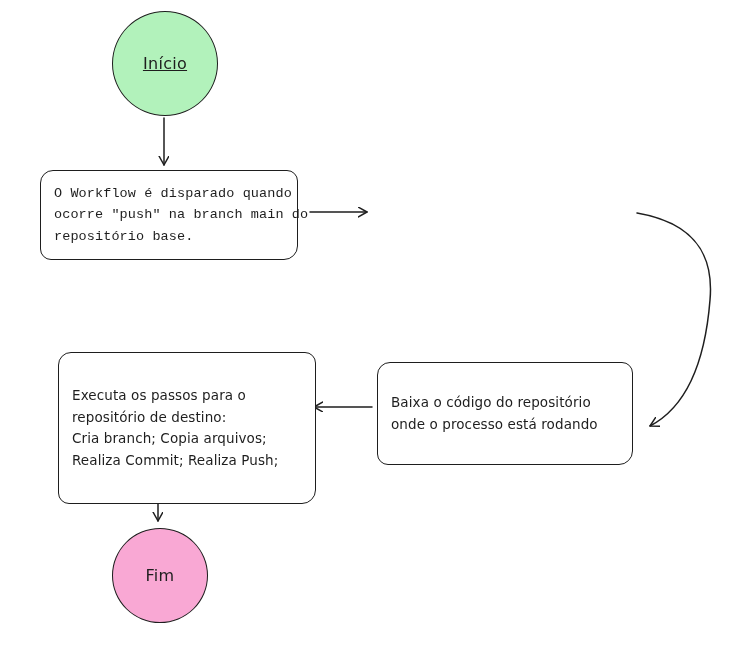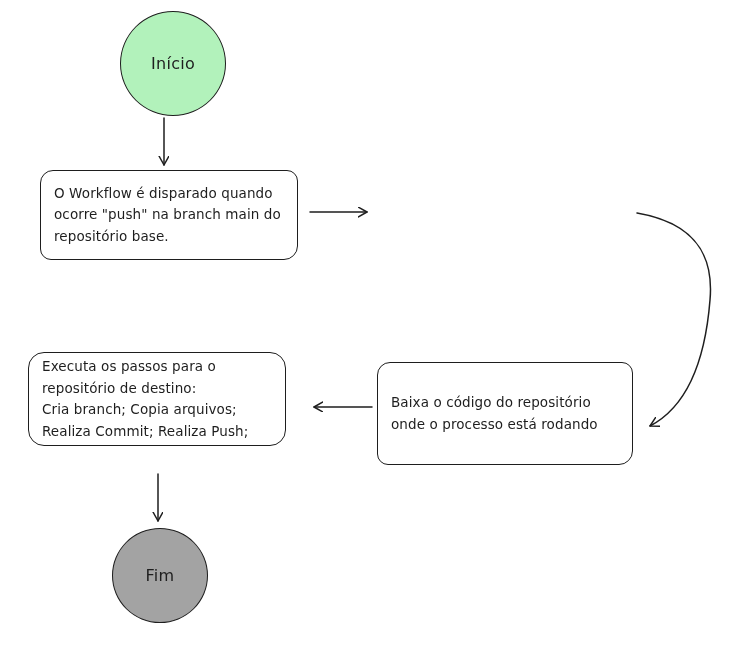--- a/index.html
+++ b/index.html
@@ -51,26 +51,26 @@
   }
   .ellipse {
     border-radius: 50%;
     justify-content: center;
     text-align: center;
   }
   .node-label {
     font-size: 16px;
     letter-spacing: 0.3px;
   }
-  #node-start   { left: 120px; top: 11px;  width: 106px; height: 105px; }
+  #node-start   { left: 112px; top: 11px;  width: 106px; height: 105px; text-decoration: underline; }
   #node-end     { left: 112px; top: 528px; width: 96px;  height: 95px;  }
-  #box-trigger     { left: 40px;  top: 170px; width: 258px; height: 90px;  }
+  #box-trigger     { left: 40px;  top: 170px; width: 258px; height: 90px; font-family: Liberation Mono, monospace;  }
   #box-environment { left: 377px; top: 168px; width: 257px; height: 100px; }
   #box-checkout    { left: 377px; top: 362px; width: 256px; height: 103px; }
-  #box-execute     { left: 28px;  top: 352px; width: 258px; height: 94px; border-radius: 16px; }
+  #box-execute     { left: 58px;  top: 352px; width: 258px; height: 152px; }
 </style>
 </head>
 <body>
 
 <div class="canvas" style="--stroke: #1e1e1e; --bg: #ffffff;">
 
   <svg class="arrows" viewBox="0 0 738 657" xmlns="http://www.w3.org/2000/svg">
     <defs>
       <marker id="arrowhead" markerWidth="14" markerHeight="14" refX="9" refY="5" orient="auto" markerUnits="userSpaceOnUse">
         <path d="M0 0 L9 5 L0 10" fill="none" stroke="#1e1e1e" stroke-width="1.5" stroke-linecap="round" stroke-linejoin="round"></path>
@@ -99,17 +99,17 @@
 onde o processo está rodando</div>
   </div>
 
   <div class="node rect" id="box-execute">
     <div class="box-text">Executa os passos para o
 repositório de destino:
 Cria branch; Copia arquivos;
 Realiza Commit; Realiza Push;</div>
   </div>
 
-  <div class="node ellipse" id="node-end" style="background: #a3a3a3;">
+  <div class="node ellipse" id="node-end" style="background: #f9a8d4;">
     <span class="node-label">Fim</span>
   </div>
 
 </div>
 
 </body></html>

